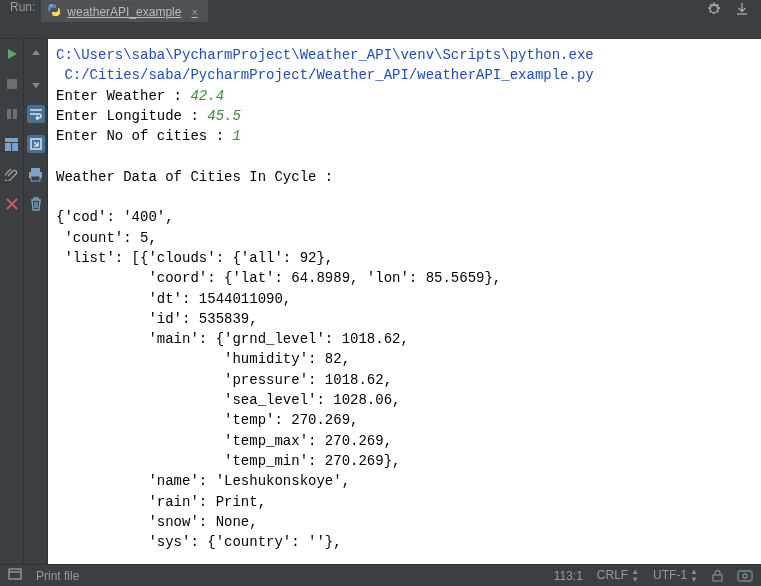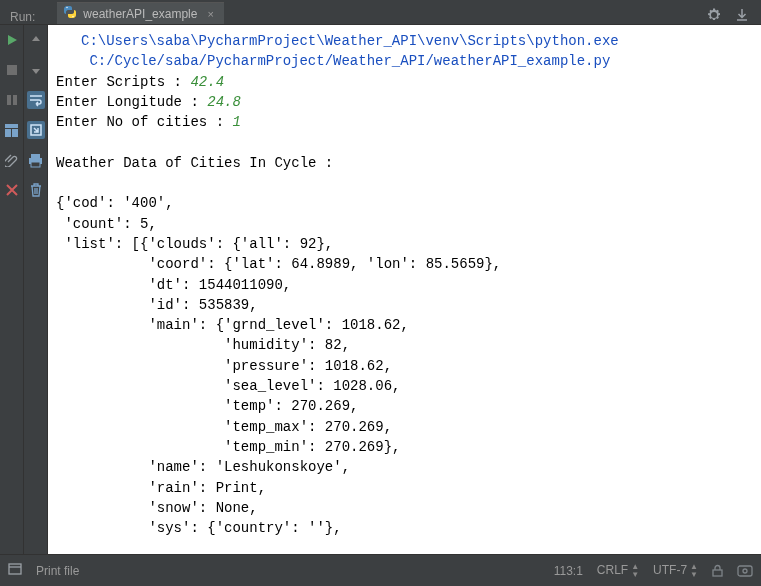--- a/index.html
+++ b/index.html
@@ -6,34 +6,34 @@
   body {
     width: 761px; height: 586px;
     background: #3c3f41;
     font-family: "Segoe UI", Arial, sans-serif;
     font-size: 12px;
     color: #bbbbbb;
     overflow: hidden;
     display: flex; flex-direction: column;
   }
   .top-bar {
-    height: 25px;
+    height: 39px;
     background: #3c3f41;
-    display: flex; align-items: flex-end;
+    display: flex; align-items: flex-start;
     border-bottom: 1px solid #323232;
     padding: 0 4px;
-    gap: 16px;
   }
   .run-label { color: #999; padding: 0 6px; }
   .tab {
     display: flex; align-items: center;
     background: #4e5254;
     height: 22px; padding: 0 10px 0 6px; gap: 6px;
     border-top: 1px solid #555;
     cursor: pointer;
+    text-decoration: underline;
   }
   .tab-close { margin-left: 4px; color: #999; font-size: 11px; }
   .top-actions { margin-left: auto; display: flex; gap: 10px; padding-right: 6px; color: #999; }
   .top-actions svg { display:block; }
   .middle {
     flex: 1; display: flex; min-height: 0;
   }
   .gutter-a, .gutter-b {
     width: 24px;
     background: #3c3f41;
@@ -44,24 +44,24 @@
   .gutter-b { background: #3c3f41; }
   .gicon { width: 18px; height: 18px; display:flex; align-items:center; justify-content:center; cursor:pointer; }
   .gicon svg { display:block; }
   .hl { background: #49708f; border-radius: 2px; padding:1px; }
   .console {
     flex: 1; background: #ffffff; color: #000;
     font-family: "Consolas","Courier New",monospace;
     font-size: 14px; line-height: 1.45;
     padding: 6px 8px; overflow: hidden; white-space: pre;
   }
-  .blue { color: #1a4fbf; margin-left: 25px; }
+  .blue { color: #1a4fbf; }
   .green { color: #3a8f3a; font-style: italic; }
   .status-bar {
-    height: 32px; background: #3c3f41;
+    height: 22px; background: #3c3f41;
     border-top: 1px solid #323232;
     display: flex; align-items: center;
     padding: 0 8px; color: #999;
     font-size: 12px; gap: 14px;
   }
   .status-spacer { flex: 1; }
   .status-item { display:flex; align-items:flex-start; gap:3px; }
   .up-down { font-size: 8px; line-height: 8px; color:#888; display:flex; flex-direction:column; }
   .lock-icon, .eye-icon { opacity:.7; }
 </style>
@@ -162,23 +162,23 @@
         </svg>
       </span>
     <span class="gicon">
         <svg width="14" height="14" viewBox="0 0 14 14" fill="none" stroke="#7aa3c9" stroke-width="1.3">
           <path d="M2 3h10M5 3V1h4v2M3 3l1 10h6l1-10M6 5v6M8 5v6"></path>
         </svg>
       </span>
   </div>
 
   <div class="console"><span class="blue">C:\Users\saba\PycharmProject\Weather_API\venv\Scripts\python.exe</span>
-<span class="blue"> C:/Cycle/saba/PycharmProject/Weather_API/weatherAPI_example.py</span>
-<span>Enter Scripts : </span><span class="green">42.4</span>
-<span>Enter Longitude : </span><span class="green">24.8</span>
+<span class="blue"> C:/Cities/saba/PycharmProject/Weather_API/weatherAPI_example.py</span>
+<span>Enter Weather : </span><span class="green">42.4</span>
+<span>Enter Longitude : </span><span class="green">45.5</span>
 <span>Enter No of cities : </span><span class="green">1</span>
 
 <span>Weather Data of Cities In Cycle :</span>
 
 <span>{'cod': '400',</span>
 <span> 'count': 5,</span>
 <span> 'list': [{'clouds': {'all': 92},</span>
 <span>           'coord': {'lat': 64.8989, 'lon': 85.5659},</span>
 <span>           'dt': 1544011090,</span>
 <span>           'id': 535839,</span>
@@ -206,21 +206,21 @@
       <span>113:1</span>
     </span>
   <span class="status-item">
       <span>CRLF</span>
       <span class="up-down">
         <span>▲</span>
         <span>▼</span>
       </span>
     </span>
   <span class="status-item">
-      <span>UTF-7</span>
+      <span>UTF-1</span>
       <span class="up-down">
         <span>▲</span>
         <span>▼</span>
       </span>
     </span>
   <span class="status-item lock-icon">
       <svg width="11" height="13" viewBox="0 0 11 13" fill="none" stroke="#9aa0a6" stroke-width="1.3">
         <rect x="1" y="6" width="9" height="6"></rect>
         <path d="M3 6V4a2.5 2.5 0 015 0v2"></path>
       </svg>

